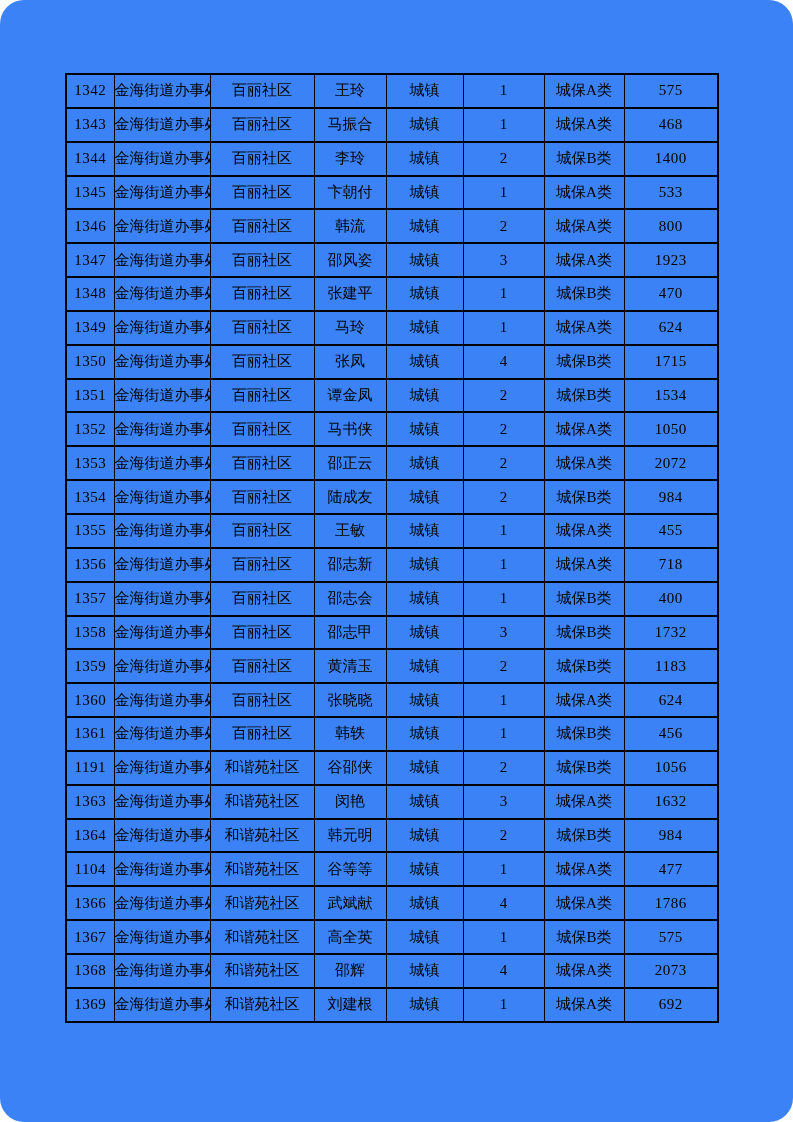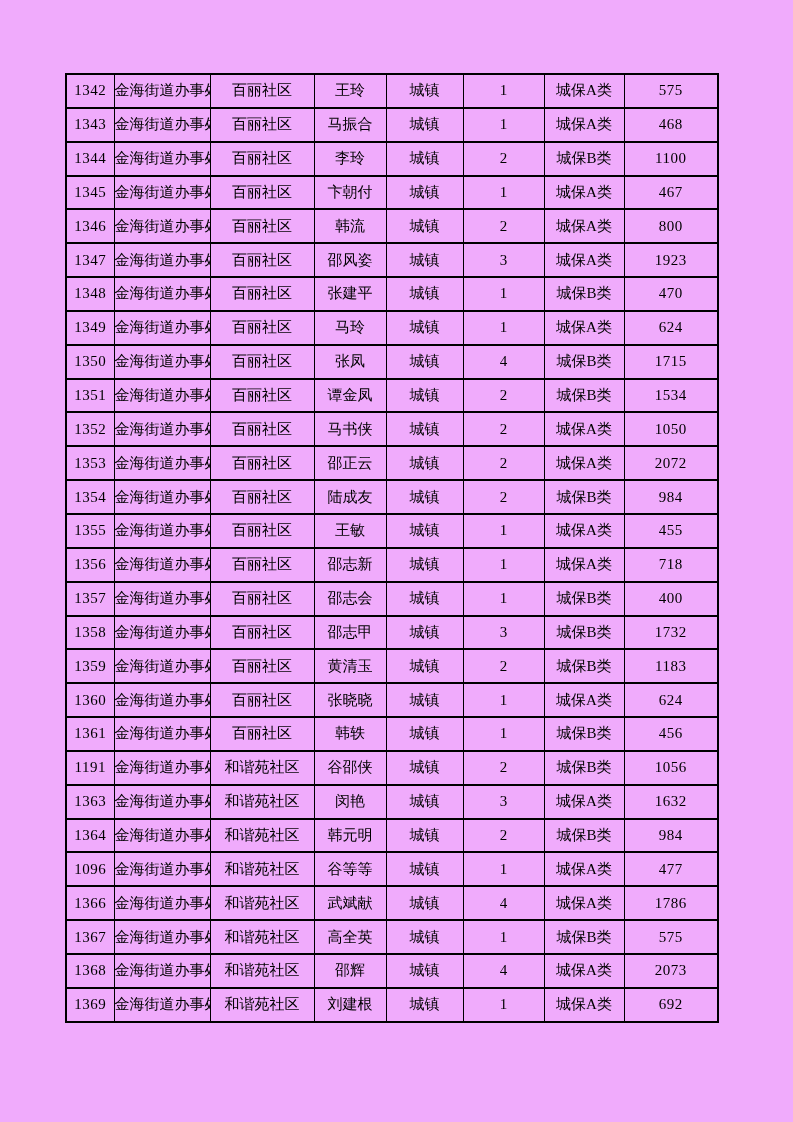--- a/index.html
+++ b/index.html
@@ -6,22 +6,23 @@
   html, body {
     width: 793px;
     height: 1122px;
     background: #ffffff;
     font-family: "Liberation Serif", "DejaVu Serif", serif;
   }
   .page {
     position: relative;
     width: 793px;
     height: 1122px;
-    background: #f0abfc;
+    background: #3b82f6;
     overflow: hidden;
+    border-radius: 24px;
   }
   table.data-table {
     position: absolute;
     left: 65px;
     top: 73px;
     width: 652px;
     height: 948px;
     border-collapse: collapse;
     table-layout: fixed;
     border: 2px solid #000000;
@@ -85,31 +86,31 @@
           <td class="col-amount">468</td>
         </tr>
         <tr>
           <td class="col-serial">1344</td>
           <td class="col-office">金海街道办事处</td>
           <td class="col-community">百丽社区</td>
           <td class="col-name">李玲</td>
           <td class="col-residence">城镇</td>
           <td class="col-household_size">2</td>
           <td class="col-category">城保B类</td>
-          <td class="col-amount">1100</td>
+          <td class="col-amount">1400</td>
         </tr>
         <tr>
           <td class="col-serial">1345</td>
           <td class="col-office">金海街道办事处</td>
           <td class="col-community">百丽社区</td>
           <td class="col-name">卞朝付</td>
           <td class="col-residence">城镇</td>
           <td class="col-household_size">1</td>
           <td class="col-category">城保A类</td>
-          <td class="col-amount">467</td>
+          <td class="col-amount">533</td>
         </tr>
         <tr>
           <td class="col-serial">1346</td>
           <td class="col-office">金海街道办事处</td>
           <td class="col-community">百丽社区</td>
           <td class="col-name">韩流</td>
           <td class="col-residence">城镇</td>
           <td class="col-household_size">2</td>
           <td class="col-category">城保A类</td>
           <td class="col-amount">800</td>
@@ -288,21 +289,21 @@
           <td class="col-serial">1364</td>
           <td class="col-office">金海街道办事处</td>
           <td class="col-community">和谐苑社区</td>
           <td class="col-name">韩元明</td>
           <td class="col-residence">城镇</td>
           <td class="col-household_size">2</td>
           <td class="col-category">城保B类</td>
           <td class="col-amount">984</td>
         </tr>
         <tr>
-          <td class="col-serial">1096</td>
+          <td class="col-serial">1104</td>
           <td class="col-office">金海街道办事处</td>
           <td class="col-community">和谐苑社区</td>
           <td class="col-name">谷等等</td>
           <td class="col-residence">城镇</td>
           <td class="col-household_size">1</td>
           <td class="col-category">城保A类</td>
           <td class="col-amount">477</td>
         </tr>
         <tr>
           <td class="col-serial">1366</td>

